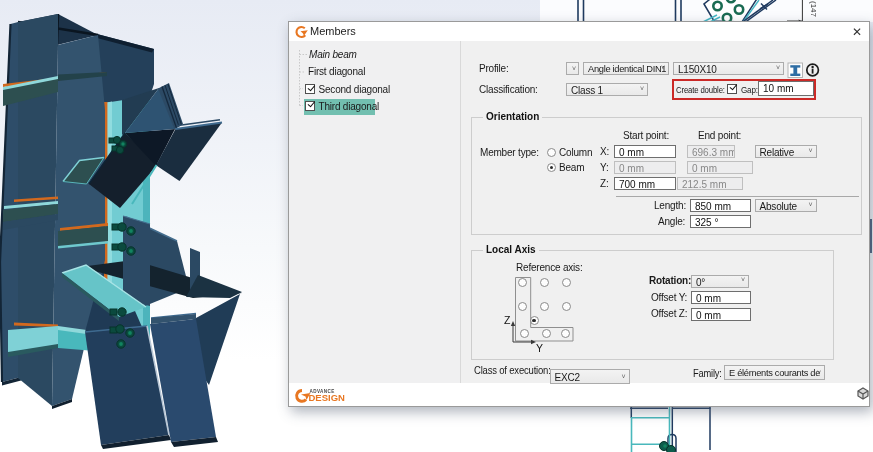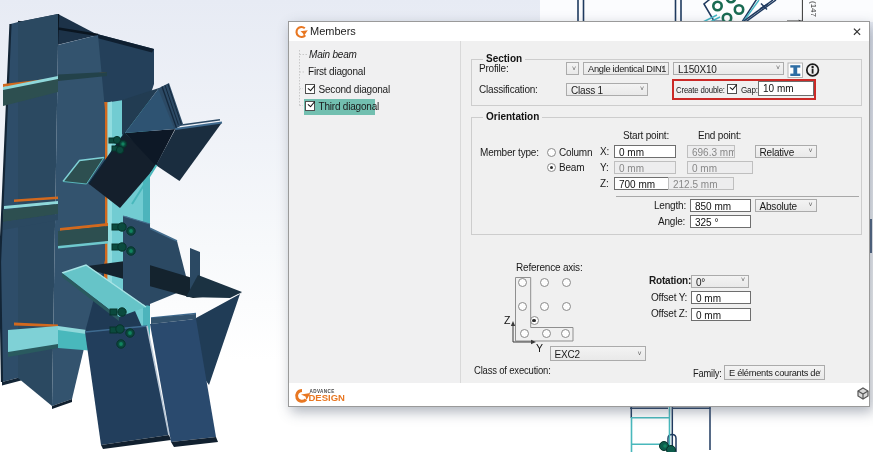--- a/index.html
+++ b/index.html
@@ -202,23 +202,20 @@
  <div id="closex">✕</div>
 
  <div class="lbl" style="left:20px;top:27px;font-style:italic;">Main beam</div>
  <div class="lbl" style="left:19px;top:44px;">First diagonal</div>
  <div class="cb ck" style="left:16px;top:62px;"></div>
  <div class="lbl" style="left:29.5px;top:61.5px;">Second diagonal</div>
  <div style="position:absolute;left:14.5px;top:76.5px;width:71px;height:16px;background:#72bfb0;"></div>
  <div class="cb ck" style="left:16px;top:78.8px;"></div>
  <div class="lbl" style="left:29.5px;top:78.5px;">Third diagonal</div>
 
- <div class="grp" style="left:182px;top:37px;width:389px;height:45px;">
-        <span class="grpt">Section</span>
-      </div>
  <div class="lbl" style="left:190px;top:61.5px;">Classification:</div>
  <div class="lbl" style="left:190px;top:40.5px;">Profile:</div>
  <div class="combo" style="left:277px;top:40px;width:13px;height:13px;">
         <span class="ar" style="right:2px;top:2px;">˅</span>
       </div>
  <div class="combo" style="left:294px;top:40px;width:86px;height:13px;">
         <span class="tx" style="font-size:9.3px;letter-spacing:-0.3px;">Angle identical DIN1</span>
         <span class="ar">˅</span>
       </div>
  <div class="combo" style="left:384px;top:40px;width:111px;height:13px;">
@@ -262,37 +259,40 @@
  <div class="inp dis" style="left:325px;top:139px;width:62px;height:13px;">
         <span class="tx">0 mm</span>
       </div>
  <div class="inp dis" style="left:398px;top:139px;width:66px;height:13px;">
         <span class="tx">0 mm</span>
       </div>
  <div class="lbl" style="left:311px;top:156px;">Z:</div>
  <div class="inp" style="left:325px;top:155px;width:62px;height:13px;">
         <span class="tx">700 mm</span>
       </div>
- <div class="inp dis" style="left:379px;top:155px;width:66px;height:13px;">
+ <div class="inp dis" style="left:388px;top:155px;width:66px;height:13px;">
         <span class="tx">212.5 mm</span>
       </div>
  <div style="position:absolute;left:327px;top:174px;width:243px;height:1px;background:#a8a8a8;"></div>
  <div class="lbl" style="left:365px;top:178px;">Length:</div>
  <div class="inp" style="left:401px;top:177px;width:61px;height:13px;">
         <span class="tx">850 mm</span>
       </div>
  <div class="combo" style="left:465.5px;top:177px;width:62px;height:13px;">
         <span class="tx">Absolute</span>
         <span class="ar">˅</span>
       </div>
  <div class="lbl" style="left:369px;top:194px;">Angle:</div>
  <div class="inp" style="left:401px;top:193px;width:61px;height:13px;">
         <span class="tx">325 °</span>
       </div>
 
+ <div class="grp" style="left:182px;top:228px;width:361px;height:108px;">
+        <span class="grpt">Local Axis</span>
+      </div>
  <div class="lbl" style="left:227px;top:239.5px;">Reference axis:</div>
  <div class="rad" style="left:229.3px;top:256px;"></div>
  <div class="rad" style="left:251.3px;top:256px;"></div>
  <div class="rad" style="left:272.6px;top:256px;"></div>
  <div class="rad" style="left:229.3px;top:280.4px;"></div>
  <div class="rad" style="left:251.3px;top:280.4px;"></div>
  <div class="rad" style="left:272.6px;top:280.4px;"></div>
  <div class="rad" style="left:231.4px;top:306.9px;"></div>
  <div class="rad" style="left:252.7px;top:306.9px;"></div>
  <div class="rad" style="left:271.8px;top:306.9px;"></div>
@@ -305,21 +305,21 @@
  <div class="lbl" style="left:362px;top:269.5px;">Offset Y:</div>
  <div class="inp" style="left:402px;top:269px;width:60px;height:13px;">
         <span class="tx">0 mm</span>
       </div>
  <div class="lbl" style="left:362px;top:286px;">Offset Z:</div>
  <div class="inp" style="left:402px;top:285.5px;width:60px;height:13px;">
         <span class="tx">0 mm</span>
       </div>
 
  <div class="lbl" style="left:185px;top:343px;letter-spacing:-0.2px;transform:scaleX(0.95);transform-origin:0 0;">Class of execution:</div>
- <div class="combo" style="left:260.5px;top:324px;width:96px;height:15px;">
+ <div class="combo" style="left:260.5px;top:347px;width:80px;height:15px;">
         <span class="tx" style="top:2px;">EXC2</span>
         <span class="ar" style="top:3px;">˅</span>
       </div>
  <div class="lbl" style="left:404px;top:345.5px;transform:scaleX(0.93);transform-origin:0 0;">Family:</div>
  <div class="combo" style="left:435px;top:342.5px;width:101px;height:15px;">
         <span class="tx" style="top:2px;font-size:9.3px;letter-spacing:-0.3px;">E éléments courants de</span>
         <span class="ar" style="top:3px;">˅</span>
       </div>
 
  <svg width="580" height="384" viewBox="0 0 580 384" style="position:absolute;left:0;top:0;pointer-events:none;">

